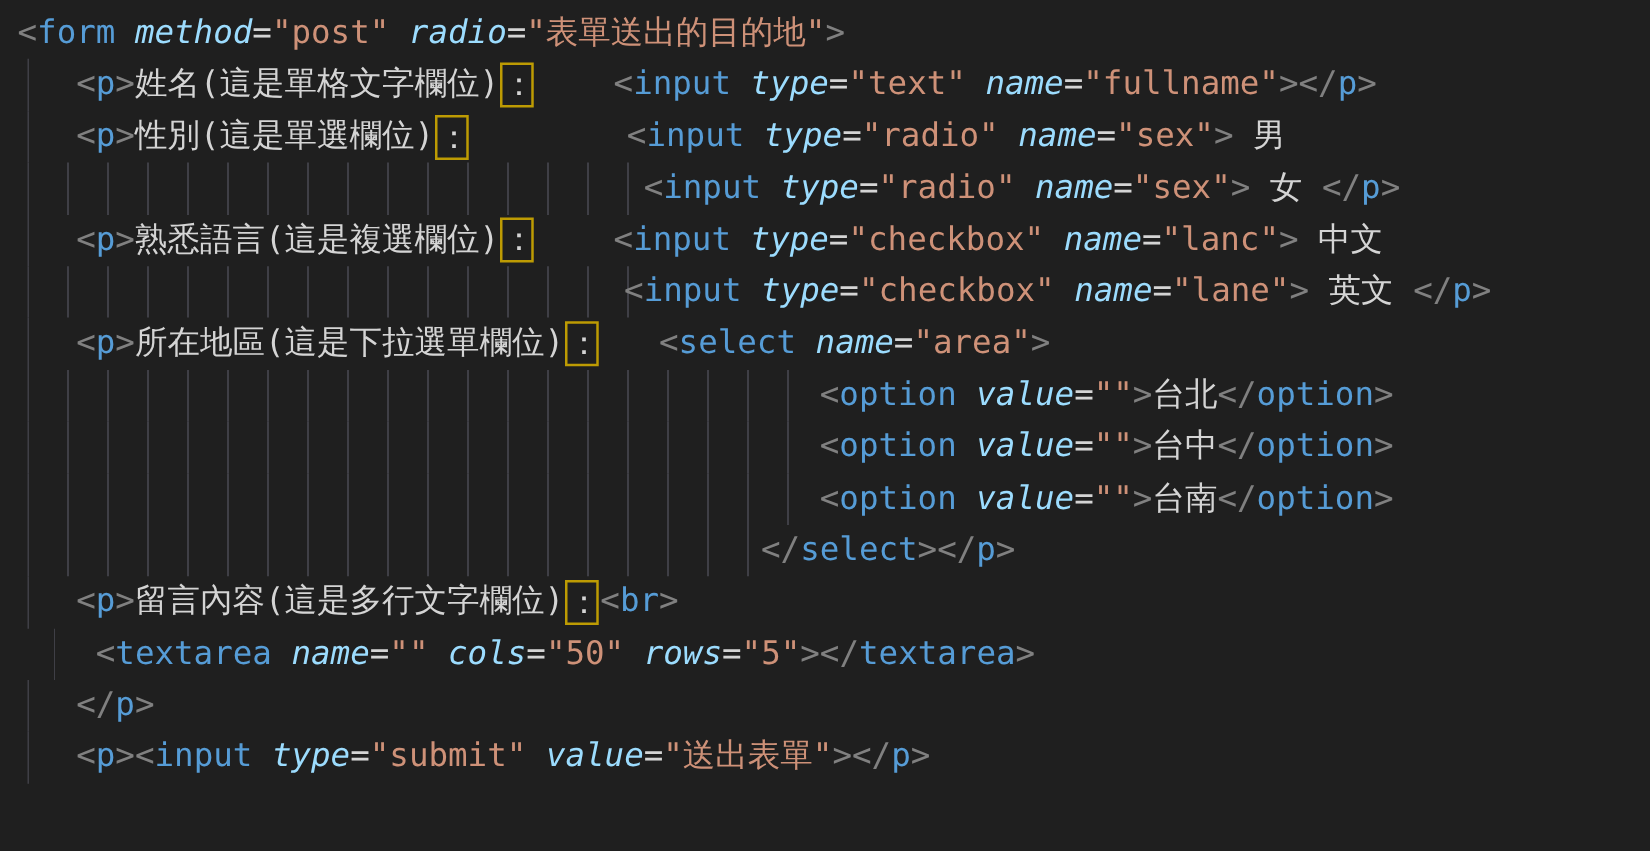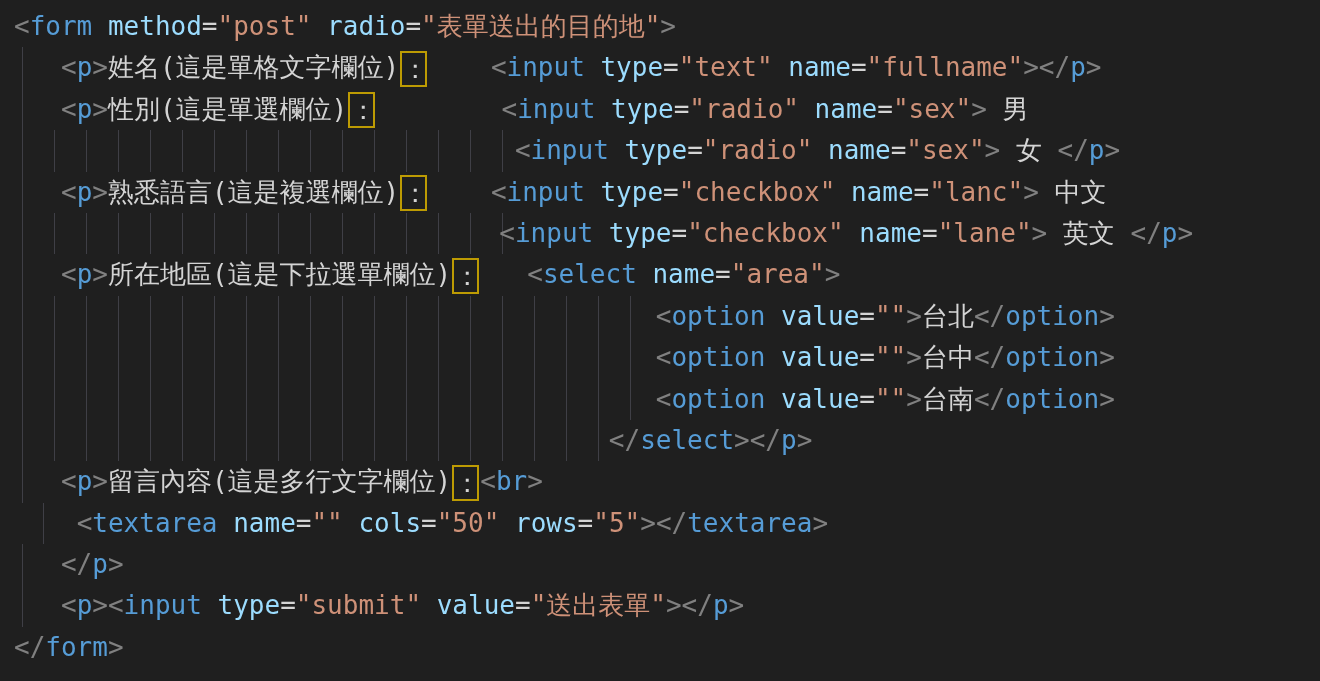--- a/index.html
+++ b/index.html
@@ -12,21 +12,21 @@
     padding:6px 0 0 14px;
     font-family:"DejaVu Sans Mono","Liberation Mono",monospace;
     font-size:26px;
     line-height:41.4px;
     color:#d4d4d4;
     cursor:text;
   }
   .line{white-space:pre;height:41.4px;background-repeat:no-repeat;}
   .tk-p{color:#808080;}   
   .tk-t{color:#569cd6;}   
-  .tk-a{color:#9cdcfe;}   
+  .tk-a{color:#9cdcfe;font-style:italic;}   
   .tk-s{color:#ce9178;}   
   .tk-x{color:#d4d4d4;}   
   .tk-b{
     color:#d4d4d4;
     border:2px solid #bd9b03;
     display:inline-block;
     box-sizing:border-box;
     width:27px;height:36px;line-height:32px;
     text-align:center;vertical-align:middle;
     overflow:hidden;margin:0 1px;
@@ -45,15 +45,14 @@
       <div class="line" style="background-image: repeating-linear-gradient(90deg, rgb(63, 63, 70) 0px, rgb(63, 63, 70) 1px, transparent 1px, transparent 32px); background-size: 490px 100%; background-position: 8px 0px;"><span class="tk-x">                               </span><span class="tk-p">&lt;</span><span class="tk-t">input</span><span class="tk-x"> </span><span class="tk-a">type</span><span class="tk-x">=</span><span class="tk-s">"checkbox"</span><span class="tk-x"> </span><span class="tk-a">name</span><span class="tk-x">=</span><span class="tk-s">"lane"</span><span class="tk-p">&gt;</span><span class="tk-x"> 英文 </span><span class="tk-p">&lt;/</span><span class="tk-t">p</span><span class="tk-p">&gt;</span></div>
       <div class="line" style="background-image: repeating-linear-gradient(90deg, rgb(63, 63, 70) 0px, rgb(63, 63, 70) 1px, transparent 1px, transparent 32px); background-size: 4px 100%; background-position: 8px 0px;"><span class="tk-x">   </span><span class="tk-p">&lt;</span><span class="tk-t">p</span><span class="tk-p">&gt;</span><span class="tk-x">所在地區(這是下拉選單欄位)</span><span class="tk-b">：</span><span class="tk-x">   </span><span class="tk-p">&lt;</span><span class="tk-t">select</span><span class="tk-x"> </span><span class="tk-a">name</span><span class="tk-x">=</span><span class="tk-s">"area"</span><span class="tk-p">&gt;</span></div>
       <div class="line" style="background-image: repeating-linear-gradient(90deg, rgb(63, 63, 70) 0px, rgb(63, 63, 70) 1px, transparent 1px, transparent 32px); background-size: 630px 100%; background-position: 8px 0px;"><span class="tk-x">                                         </span><span class="tk-p">&lt;</span><span class="tk-t">option</span><span class="tk-x"> </span><span class="tk-a">value</span><span class="tk-x">=</span><span class="tk-s">""</span><span class="tk-p">&gt;</span><span class="tk-x">台北</span><span class="tk-p">&lt;/</span><span class="tk-t">option</span><span class="tk-p">&gt;</span></div>
       <div class="line" style="background-image: repeating-linear-gradient(90deg, rgb(63, 63, 70) 0px, rgb(63, 63, 70) 1px, transparent 1px, transparent 32px); background-size: 630px 100%; background-position: 8px 0px;"><span class="tk-x">                                         </span><span class="tk-p">&lt;</span><span class="tk-t">option</span><span class="tk-x"> </span><span class="tk-a">value</span><span class="tk-x">=</span><span class="tk-s">""</span><span class="tk-p">&gt;</span><span class="tk-x">台中</span><span class="tk-p">&lt;/</span><span class="tk-t">option</span><span class="tk-p">&gt;</span></div>
       <div class="line" style="background-image: repeating-linear-gradient(90deg, rgb(63, 63, 70) 0px, rgb(63, 63, 70) 1px, transparent 1px, transparent 32px); background-size: 630px 100%; background-position: 8px 0px;"><span class="tk-x">                                         </span><span class="tk-p">&lt;</span><span class="tk-t">option</span><span class="tk-x"> </span><span class="tk-a">value</span><span class="tk-x">=</span><span class="tk-s">""</span><span class="tk-p">&gt;</span><span class="tk-x">台南</span><span class="tk-p">&lt;/</span><span class="tk-t">option</span><span class="tk-p">&gt;</span></div>
       <div class="line" style="background-image: repeating-linear-gradient(90deg, rgb(63, 63, 70) 0px, rgb(63, 63, 70) 1px, transparent 1px, transparent 32px); background-size: 585px 100%; background-position: 8px 0px;"><span class="tk-x">                                      </span><span class="tk-p">&lt;/</span><span class="tk-t">select</span><span class="tk-p">&gt;&lt;/</span><span class="tk-t">p</span><span class="tk-p">&gt;</span></div>
       <div class="line" style="background-image: repeating-linear-gradient(90deg, rgb(63, 63, 70) 0px, rgb(63, 63, 70) 1px, transparent 1px, transparent 32px); background-size: 4px 100%; background-position: 8px 0px;"><span class="tk-x">   </span><span class="tk-p">&lt;</span><span class="tk-t">p</span><span class="tk-p">&gt;</span><span class="tk-x">留言內容(這是多行文字欄位)</span><span class="tk-b">：</span><span class="tk-p">&lt;</span><span class="tk-t">br</span><span class="tk-p">&gt;</span></div>
       <div class="line" style="background-image: repeating-linear-gradient(90deg, rgb(63, 63, 70) 0px, rgb(63, 63, 70) 1px, transparent 1px, transparent 32px); background-size: 4px 100%; background-position: 29px 0px;"><span class="tk-x">    </span><span class="tk-p">&lt;</span><span class="tk-t">textarea</span><span class="tk-x"> </span><span class="tk-a">name</span><span class="tk-x">=</span><span class="tk-s">""</span><span class="tk-x"> </span><span class="tk-a">cols</span><span class="tk-x">=</span><span class="tk-s">"50"</span><span class="tk-x"> </span><span class="tk-a">rows</span><span class="tk-x">=</span><span class="tk-s">"5"</span><span class="tk-p">&gt;&lt;/</span><span class="tk-t">textarea</span><span class="tk-p">&gt;</span></div>
       <div class="line" style="background-image: repeating-linear-gradient(90deg, rgb(63, 63, 70) 0px, rgb(63, 63, 70) 1px, transparent 1px, transparent 32px); background-size: 4px 100%; background-position: 8px 0px;"><span class="tk-x">   </span><span class="tk-p">&lt;/</span><span class="tk-t">p</span><span class="tk-p">&gt;</span></div>
       <div class="line" style="background-image: repeating-linear-gradient(90deg, rgb(63, 63, 70) 0px, rgb(63, 63, 70) 1px, transparent 1px, transparent 32px); background-size: 4px 100%; background-position: 8px 0px;"><span class="tk-x">   </span><span class="tk-p">&lt;</span><span class="tk-t">p</span><span class="tk-p">&gt;&lt;</span><span class="tk-t">input</span><span class="tk-x"> </span><span class="tk-a">type</span><span class="tk-x">=</span><span class="tk-s">"submit"</span><span class="tk-x"> </span><span class="tk-a">value</span><span class="tk-x">=</span><span class="tk-s">"送出表單"</span><span class="tk-p">&gt;&lt;/</span><span class="tk-t">p</span><span class="tk-p">&gt;</span></div>
-      <div class="line"><span class="tk-p">&lt;/</span><span class="tk-t">form</span><span class="tk-p">&gt;</span></div>
     </div>
 </div>
 
 </body></html>

